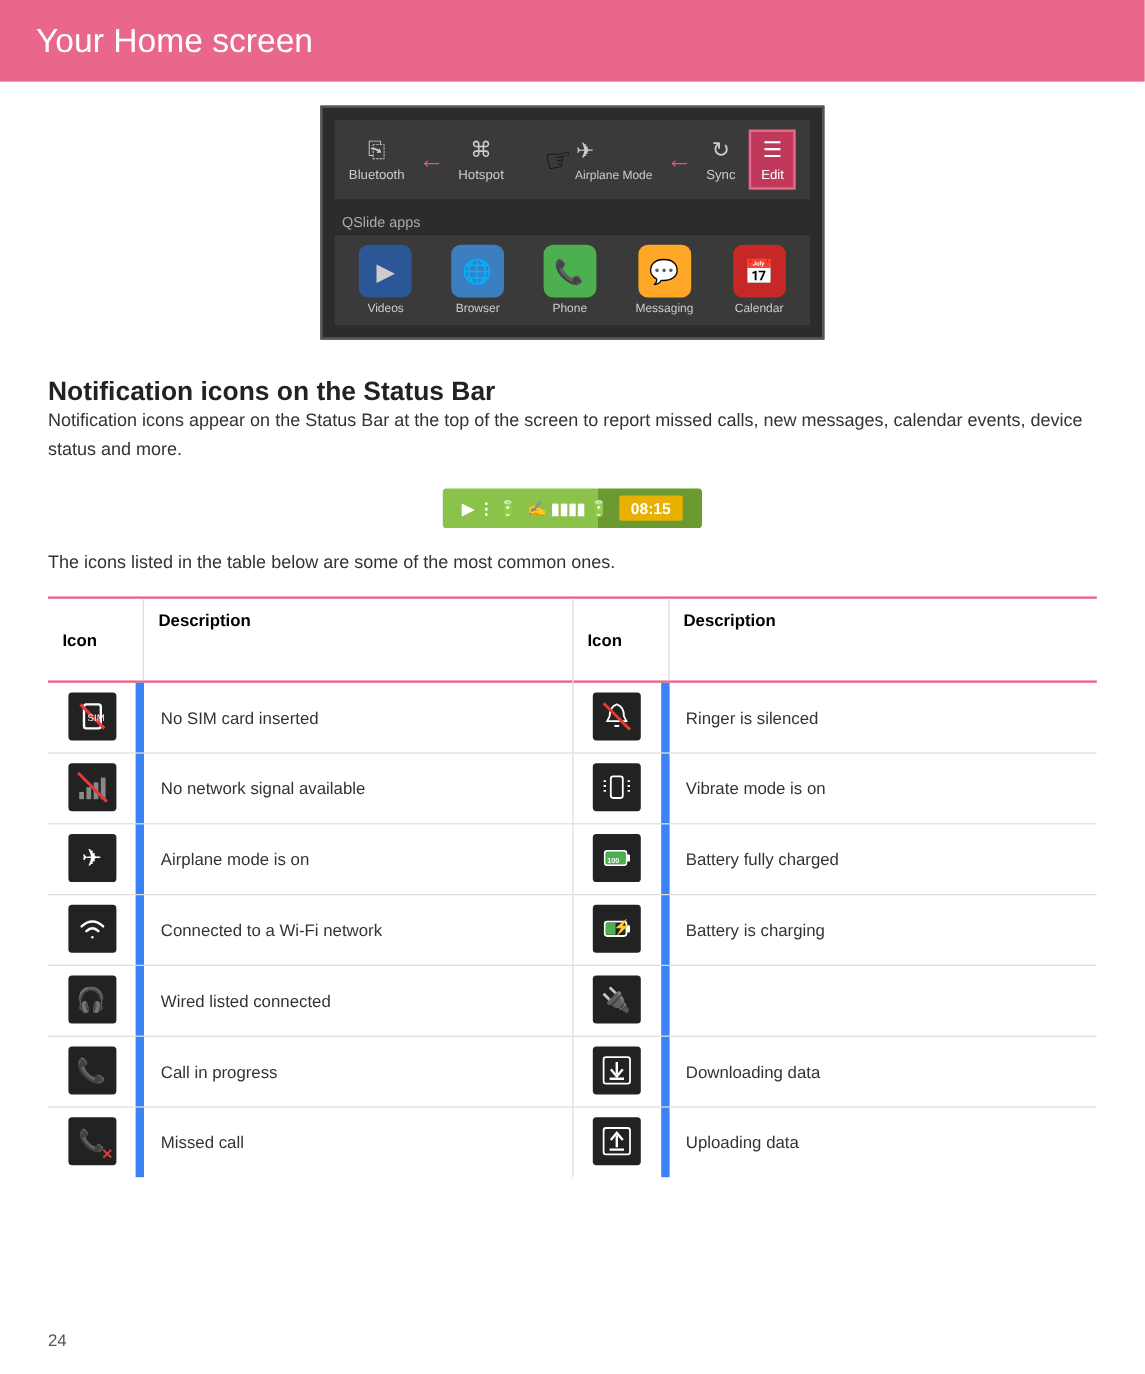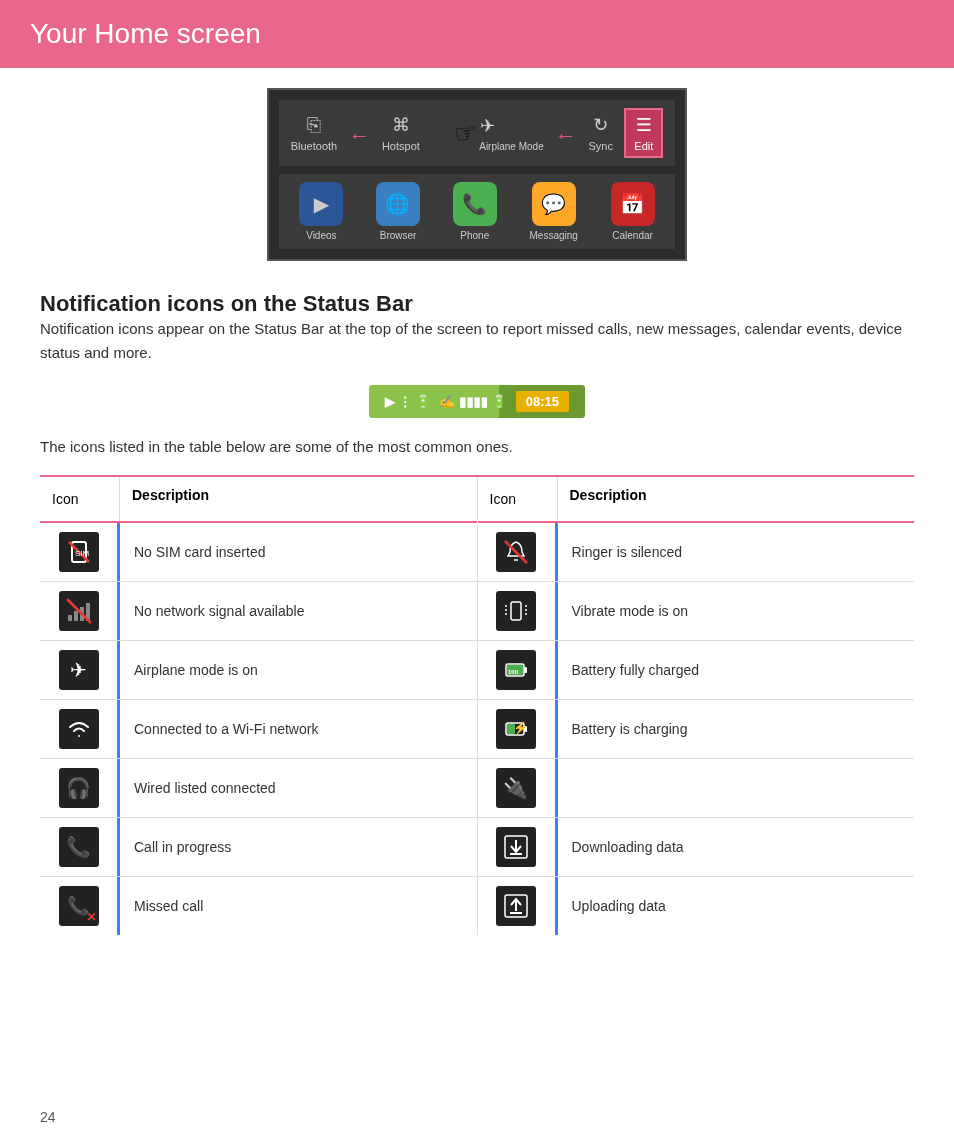--- a/index.html
+++ b/index.html
@@ -179,22 +179,22 @@
     }
     .icons-col:last-child {
       border-right: none;
     }
     .col-header {
       display: flex;
       border-bottom: 2px solid #e8678a;
     }
     .col-header .hdr-icon {
       width: 80px;
-      padding: 14px 12px;
-      font-weight: normal;
+      padding: 26px 12px;
+      font-weight: bold;
       font-size: 14px;
       border-right: 1px solid #ddd;
     }
     .col-header .hdr-desc {
       flex: 1;
       padding: 10px 12px;
       font-weight: bold;
       font-size: 14px;
     }
     .icon-row {
@@ -202,24 +202,23 @@
       border-bottom: 1px solid #ddd;
       align-items: center;
       min-height: 58px;
     }
     .icon-row:last-child {
       border-bottom: none;
     }
     .icon-cell {
       width: 80px;
       display: flex;
-      align-items: center;
       justify-content: center;
       padding: 8px;
-      border-right: 3px solid #3b82f6;
+      border-right: 7px solid #3b82f6;
       min-height: 58px;
     }
     .icon-box {
       width: 40px;
       height: 40px;
       background: #222;
       display: flex;
       align-items: center;
       justify-content: center;
       border-radius: 3px;
@@ -276,20 +275,21 @@
           <span>Sync</span>
         </div>
         <div class="qs-item edit-btn">
           <span class="icon-sym">☰</span>
           <span>Edit</span>
         </div>
       </div>
 
       <div class="touch-hand" style="position:absolute; top:28px; left:185px; font-size:26px; opacity:0.85; z-index:10;">☞</div>
 
+      <div class="qslide-label">QSlide apps</div>
 
       <div class="apps-row">
         <div class="app-item">
           <div class="app-icon videos">▶</div>
           <span>Videos</span>
         </div>
         <div class="app-item">
           <div class="app-icon browser">🌐</div>
           <span>Browser</span>
         </div>

